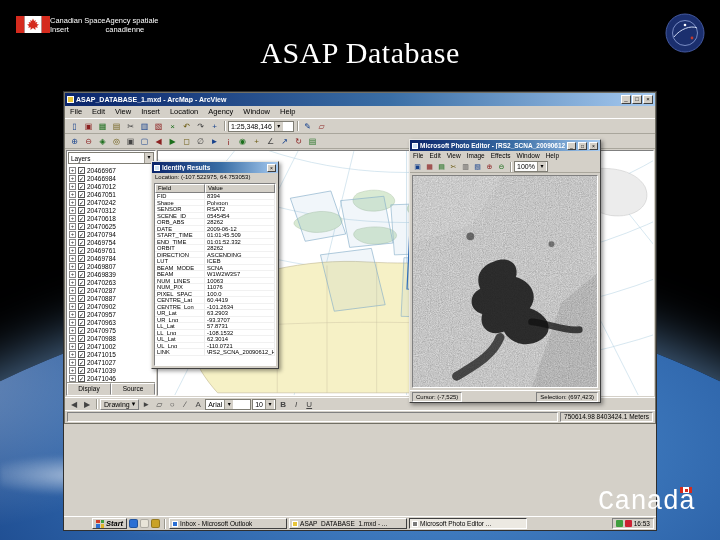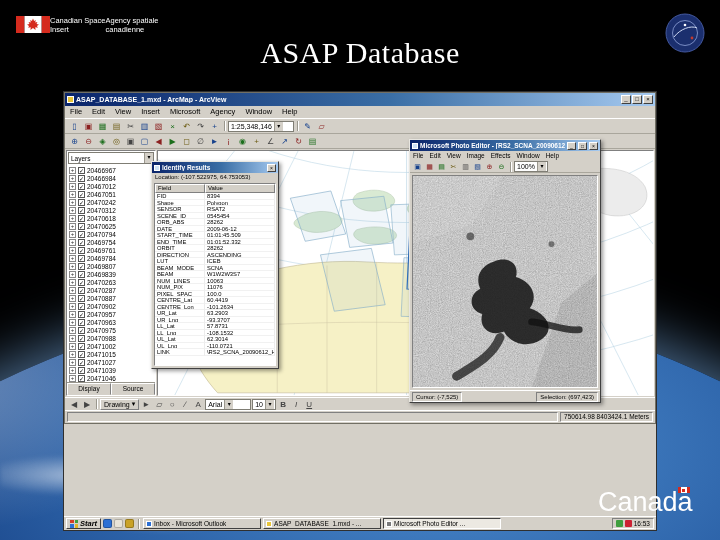--- a/index.html
+++ b/index.html
@@ -19,21 +19,21 @@
       radial-gradient(ellipse 150px 30px at 30% 40%, rgba(255,255,255,.55), transparent 70%),
       radial-gradient(ellipse 120px 24px at 60% 78%, rgba(255,255,255,.38), transparent 70%); }
 
   
   .gov-logo { position:absolute; left:16px; top:16px; display:flex; align-items:flex-start; z-index:20; }
   .gov-col { display:flex; flex-direction:column; color:#fff; font-size:7.5px; line-height:9px; }
   .title { position:absolute; left:0; top:36px; width:100%; text-align:center; color:#fff;
     font-family:"Liberation Serif", serif; font-weight:400; font-size:30px; z-index:20; letter-spacing:.5px; }
   .csa-logo { position:absolute; right:15px; top:13px; z-index:20; }
   .wordmark { position:absolute; left:598px; top:487px; z-index:30; color:#fff;
-    font-family:Liberation Sans, sans-serif; font-size:27px; }
+    font-family:Liberation Mono, monospace; font-size:27px; }
   .wm-flag { position:absolute; right:3px; top:0; width:12px; height:6px; display:flex; }
   .wm-flag i { flex:0 0 3px; background:#d52b1e; }
   .wm-flag b { flex:1; background:#fff; position:relative; }
   .wm-flag b::after { content:""; position:absolute; left:1.5px; top:1.5px; width:3px; height:3px; background:#d52b1e; }
 
   
   .screenshot { position:absolute; left:64px; top:92px; width:592px; height:438px;
     background:#d4d0c8; z-index:10; outline:1px solid #2f2f2f; font-size:8px; color:#000; }
 
   .app { position:absolute; left:0; top:0; right:0; bottom:14px; display:flex; flex-direction:column;
@@ -137,21 +137,21 @@
     background:#d4d0c8; border-top:1px solid #fff; }
   .sb-pane { height:10px; border:1px solid; border-color:#808080 #fff #fff #808080;
     font-size:6.5px; line-height:8px; padding:0 3px; white-space:nowrap; }
   .sb-main { flex:1; }
   .sb-coords { flex:0 0 auto; }
 
   
   .taskbar { position:absolute; left:0; right:0; bottom:0; height:14px; background:#d4d0c8;
     border-top:1px solid #fff; display:flex; align-items:center; gap:2px; padding:0 2px; z-index:8; }
   .start { height:11px; display:flex; align-items:center; gap:2px; padding:0 3px;
-    border:1px solid; border-color:#fff #404040 #404040 #fff; font-size:7.5px; font-weight:bold; font-style:italic; }
+    border:1px solid; border-color:#fff #404040 #404040 #fff; font-size:7.5px; font-weight:bold; font-style:italic;margin-left:26px; }
   .winflag { width:8px; height:8px; display:grid; grid-template-columns:3.5px 3.5px; grid-template-rows:3.5px 3.5px; gap:1px; }
   .winflag i:nth-child(1){ background:#d23c28; } .winflag i:nth-child(2){ background:#3f9e3f; }
   .winflag i:nth-child(3){ background:#2b6fd4; } .winflag i:nth-child(4){ background:#e0b52a; }
   .ql { width:9px; height:9px; border-radius:2px; border:1px solid rgba(0,0,0,.25); }
   .ql-ie { background:#2b6fd4; } .ql-desktop { background:#e8e4d8; } .ql-mail { background:#c9a227; }
   .task { flex:0 0 118px; height:11px; display:flex; align-items:center; gap:2px; padding:0 2px;
     border:1px solid; border-color:#fff #404040 #404040 #fff; overflow:hidden; }
   .task:last-of-type { border-color:#404040 #fff #fff #404040; background:#ece9e2; }
   .task-ico { width:6px; height:6px; flex:0 0 6px; background:#2b6fd4; border:1px solid #fff; }
   .task:nth-of-type(2) .task-ico { background:#e8c53a; }
@@ -214,21 +214,21 @@
           <span class="wbtn">□</span>
           <span class="wbtn">×</span>
         </span>
       </div>
 
       <div class="menubar">
         <span class="menu-item">File</span>
           <span class="menu-item">Edit</span>
           <span class="menu-item">View</span>
           <span class="menu-item">Insert</span>
-          <span class="menu-item">Microsoft</span>
+          <span class="menu-item">Location</span>
           <span class="menu-item">Agency</span>
           <span class="menu-item">Window</span>
           <span class="menu-item">Help</span>
       </div>
 
       <div class="toolbar">
         <div class="tb-group">
           <span class="tool">
               <i>▯</i>
             </span>

